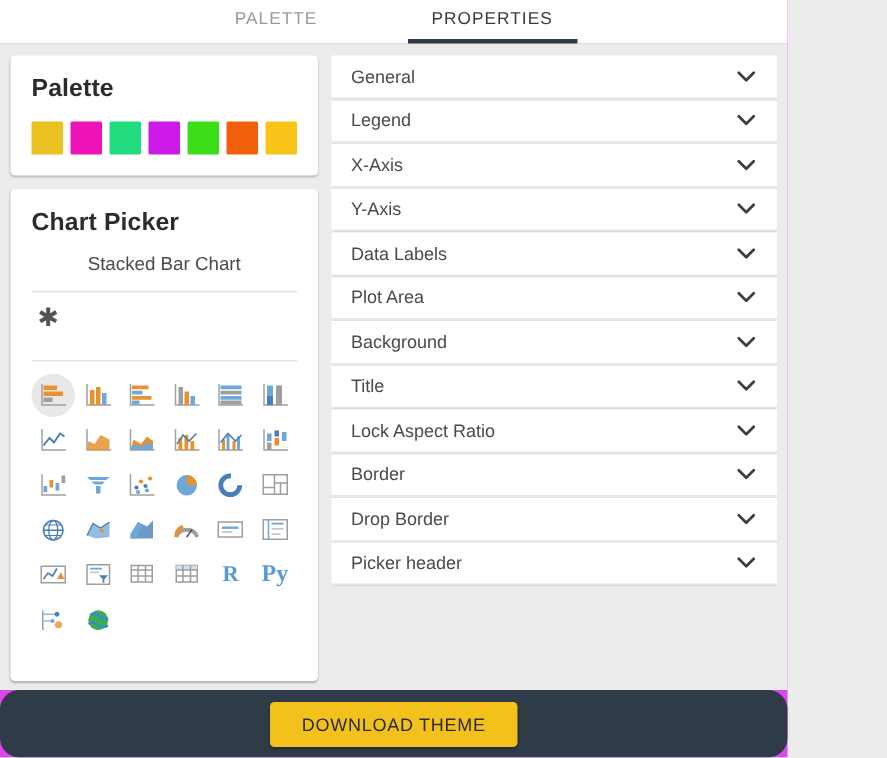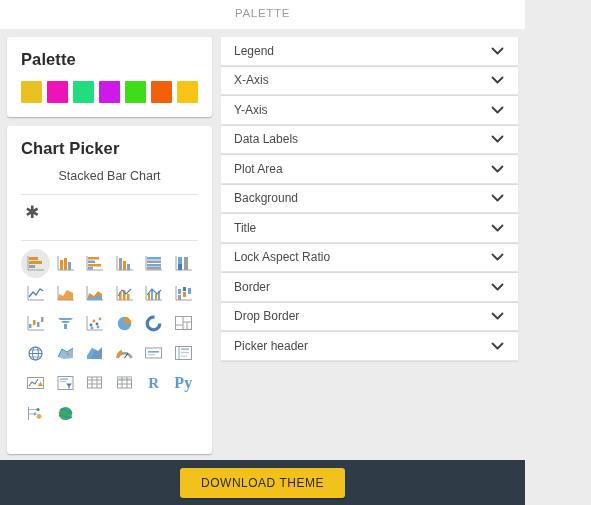--- a/index.html
+++ b/index.html
@@ -134,20 +134,21 @@
     box-shadow: 0 1px 2px rgba(0,0,0,0.3);
   }
 </style>
 </head>
 <body>
 
 <div class="app">
 
   <div class="tabbar">
     <div class="tab">PALETTE</div>
+    <div class="tab active">PROPERTIES</div>
   </div>
 
   <div class="body">
 
     <div class="col-left">
 
       <div class="card palette-card">
         <div class="card-title">Palette</div>
         <div class="swatches">
           <div class="swatch" style="background: rgb(233, 194, 33);"></div>
@@ -415,20 +416,26 @@
               </svg>
             </div>
           </div>
       </div>
 
     </div>
 
     <div class="col-right">
       <div class="props">
           <div class="prop-row">
+            <span class="prop-label">General</span>
+            <svg class="chev" viewBox="0 0 13 8">
+              <polyline points="1.5,1.5 6.5,6.5 11.5,1.5" fill="none" stroke="#3d3d3d" stroke-width="1.8" stroke-linecap="round" stroke-linejoin="round"></polyline>
+            </svg>
+          </div>
+          <div class="prop-row">
             <span class="prop-label">Legend</span>
             <svg class="chev" viewBox="0 0 13 8">
               <polyline points="1.5,1.5 6.5,6.5 11.5,1.5" fill="none" stroke="#3d3d3d" stroke-width="1.8" stroke-linecap="round" stroke-linejoin="round"></polyline>
             </svg>
           </div>
           <div class="prop-row">
             <span class="prop-label">X-Axis</span>
             <svg class="chev" viewBox="0 0 13 8">
               <polyline points="1.5,1.5 6.5,6.5 11.5,1.5" fill="none" stroke="#3d3d3d" stroke-width="1.8" stroke-linecap="round" stroke-linejoin="round"></polyline>
             </svg>
@@ -485,17 +492,17 @@
             <span class="prop-label">Picker header</span>
             <svg class="chev" viewBox="0 0 13 8">
               <polyline points="1.5,1.5 6.5,6.5 11.5,1.5" fill="none" stroke="#3d3d3d" stroke-width="1.8" stroke-linecap="round" stroke-linejoin="round"></polyline>
             </svg>
           </div>
         </div>
     </div>
 
   </div>
 
-  <div class="footer" style="background: rgb(47, 59, 71);">
+  <div class="footer" style="background: rgb(47, 59, 71); border-radius: 13px;">
     <button class="dl-btn" style="background: rgb(243, 193, 28);">DOWNLOAD THEME</button>
   </div>
 
 </div>
 
 </body></html>

